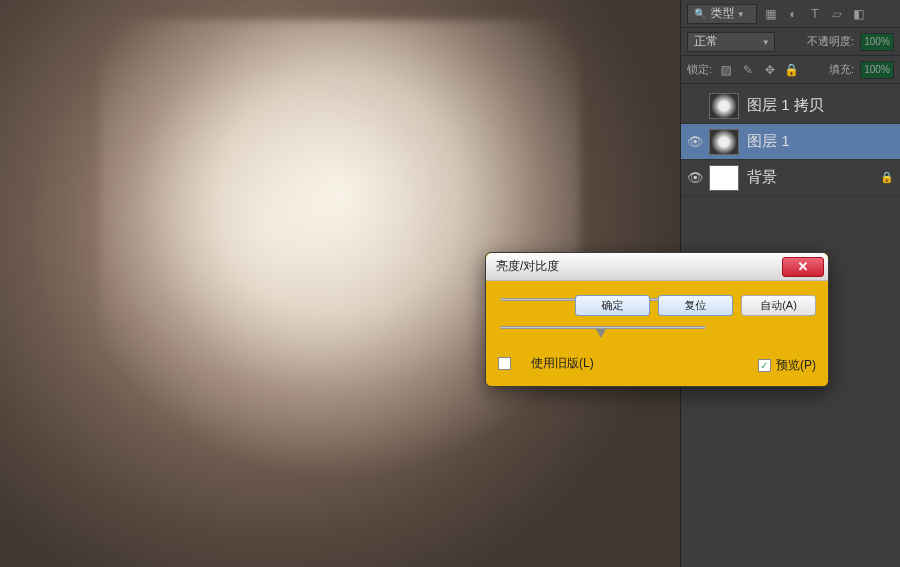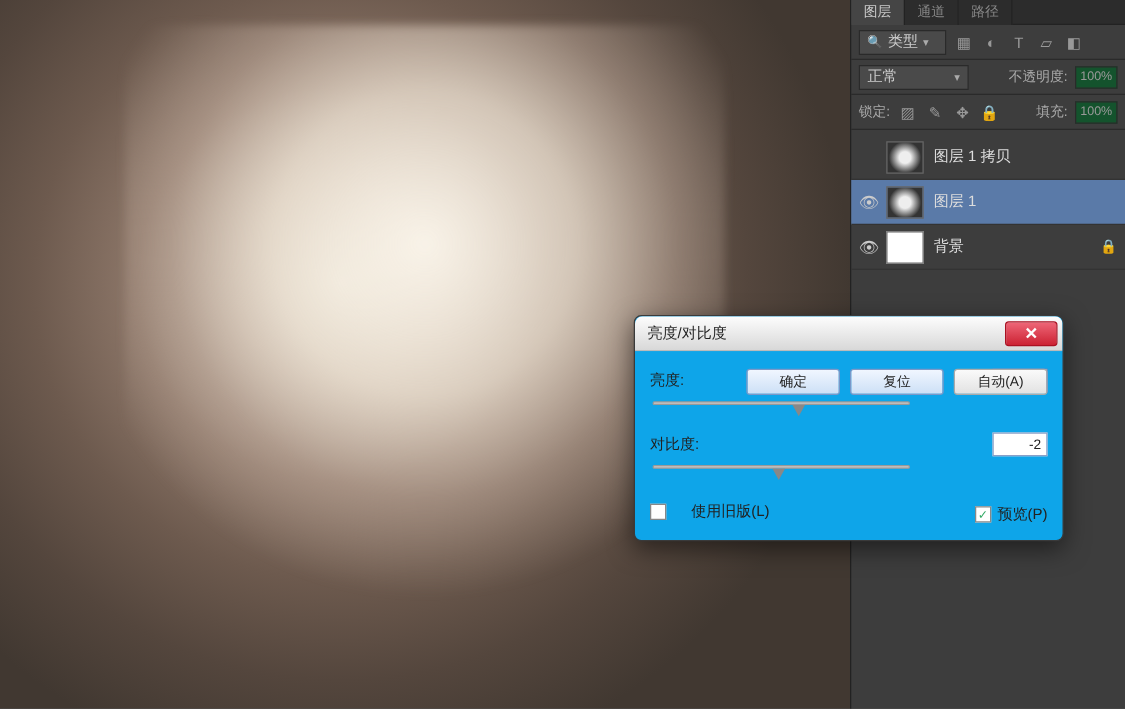--- a/index.html
+++ b/index.html
@@ -15,25 +15,25 @@
 .chev{font-size:9px;color:#aaa}
 .sicon{width:16px;height:16px;display:flex;align-items:center;justify-content:center;color:#999;font-size:12px}
 .label-s{color:#aaa;font-size:11px;margin-left:auto}
 .pct{width:34px;height:18px;background:#14532d;border:1px solid #2a2a2a;color:#999;font-size:10px;display:flex;align-items:center;justify-content:center}
 .layers{padding:4px 0}
 .layer{display:flex;align-items:center;height:36px;padding:0 6px;gap:8px;border-bottom:1px solid #333}
 .layer.sel{background:#5a7aa8}
 .eye{width:14px;text-align:center;color:#ccc;font-size:13px}
 .thumb{width:30px;height:26px;border:1px solid #666;background:#fff}
 .thumb.dark{background:radial-gradient(circle,#eee 25%,#333 70%)}
-.layer-name{color:#ddd;font-size:12px}
+.layer-name{color:#ddd;font-size:15px}
 .layer-name.it{}
 .lock{margin-left:auto;color:#bbb;font-size:11px}
 
-.dialog{position:absolute;left:507px;top:252px;width:344px;background:#0ea5e9;border:1px solid #3a3a3a;border-radius:6px;box-shadow:0 6px 20px rgba(0,0,0,.5)}
+.dialog{position:absolute;left:485px;top:252px;width:344px;background:#eab308;border:1px solid #3a3a3a;border-radius:6px;box-shadow:0 6px 20px rgba(0,0,0,.5)}
 .dlg-titlebar{height:28px;background:linear-gradient(#fdfdfd,#d8d8d8);border-bottom:1px solid #bbb;border-radius:6px 6px 0 0;display:flex;align-items:center;padding:0 4px 0 10px}
 .dlg-title{color:#222;font-size:12px}
 .dlg-close{margin-left:auto;width:42px;height:20px;background:linear-gradient(#e67,#c23);border-radius:3px;border:1px solid #a12;display:flex;align-items:center;justify-content:center;color:#fff;font-size:13px;font-weight:bold}
 .dlg-body{padding:14px 12px;position:relative}
 .drow{display:flex;align-items:center;margin-bottom:4px}
 .dlabel{width:70px;color:#222}
 .dinput{width:44px;height:19px;border:1px solid #8aa0c8;background:#fff;text-align:right;padding:0 4px;color:#222;font-size:11px}
 .dinput.sel{background:#3169c6;color:#fff}
 .slider{position:relative;height:18px;margin-bottom:10px;margin-left:2px;width:206px}
 .slider-track{position:absolute;top:3px;left:0;right:0;height:3px;background:#c8c8c8;border:1px solid #999;border-radius:2px}
@@ -46,25 +46,20 @@
 .preview-row{position:absolute;right:12px;bottom:12px;display:flex;align-items:center;gap:5px}
 </style>
 </head>
 <body>
 
 <div class="canvas-area">
   <div class="baby-shape"></div>
 </div>
 
 <div class="right-panel">
-  <div class="panel-tabs">
-    <div class="tab">图层</div>
-    <div class="tab dim">通道</div>
-    <div class="tab dim">路径</div>
-  </div>
   <div class="panel-row">
     <div class="dropdown">
       <span style="font-size:10px">🔍</span>
       <span>类型</span>
       <span class="chev">▾</span>
     </div>
     <div class="sicon">▦</div>
     <div class="sicon">◐</div>
     <div class="sicon">T</div>
     <div class="sicon">▱</div>
@@ -106,33 +101,23 @@
     </div>
   </div>
 </div>
 
 <div class="dialog">
   <div class="dlg-titlebar">
     <span class="dlg-title">亮度/对比度</span>
     <div class="dlg-close">✕</div>
   </div>
   <div class="dlg-body">
-    <div class="drow">
-      <span class="dlabel">亮度:</span>
-      <div style="flex:1"></div>
-      <input class="dinput sel" value="21" style="">
-    </div>
     <div class="slider">
       <div class="slider-track"></div>
       <div class="slider-thumb" style="left:57%"></div>
-    </div>
-    <div class="drow">
-      <span class="dlabel">对比度:</span>
-      <div style="flex:1"></div>
-      <input class="dinput" value="-2" style="">
     </div>
     <div class="slider">
       <div class="slider-track"></div>
       <div class="slider-thumb" style="left:49%"></div>
     </div>
     <div class="dchk-row">
       <div class="dchk"></div>
       <span style="color:#222">使用旧版(L)</span>
     </div>
     <div class="dbtns">

